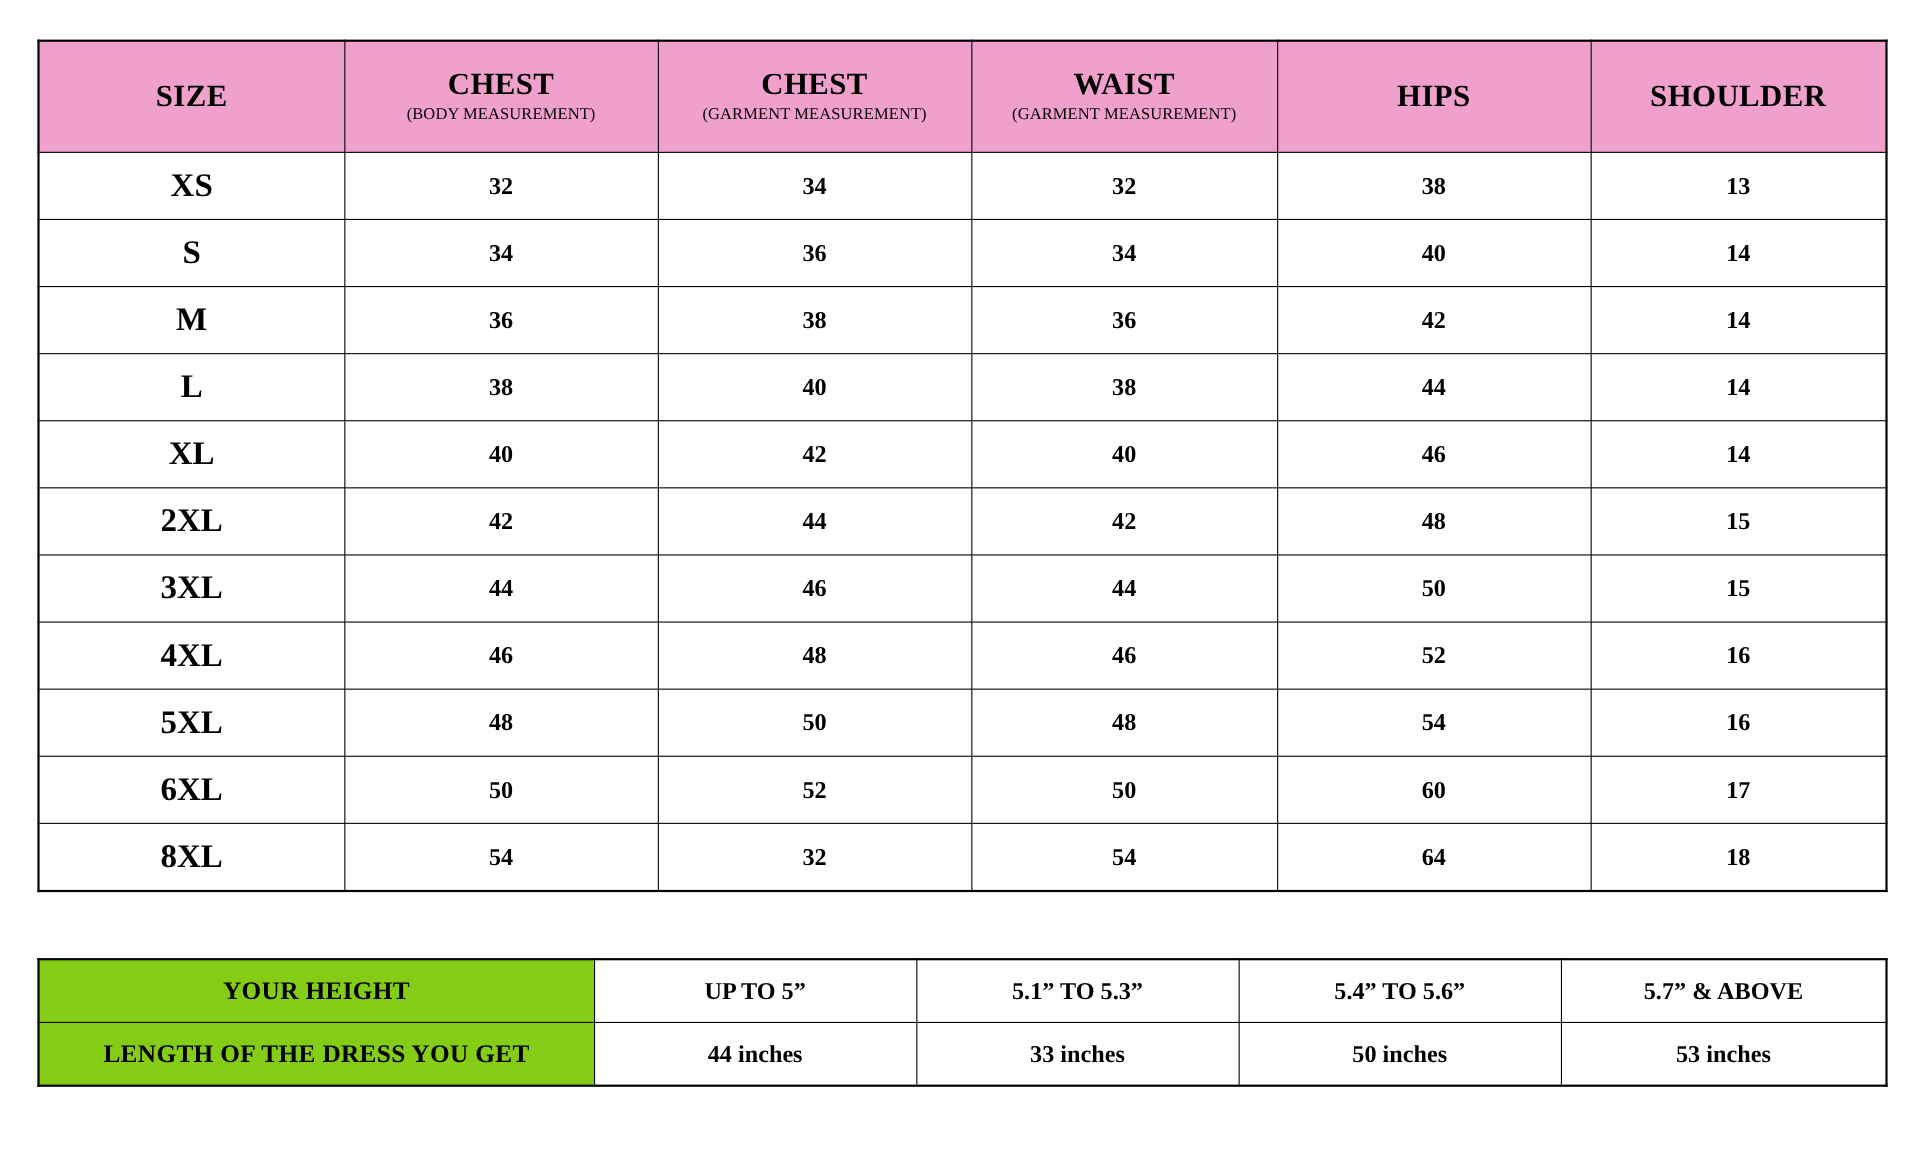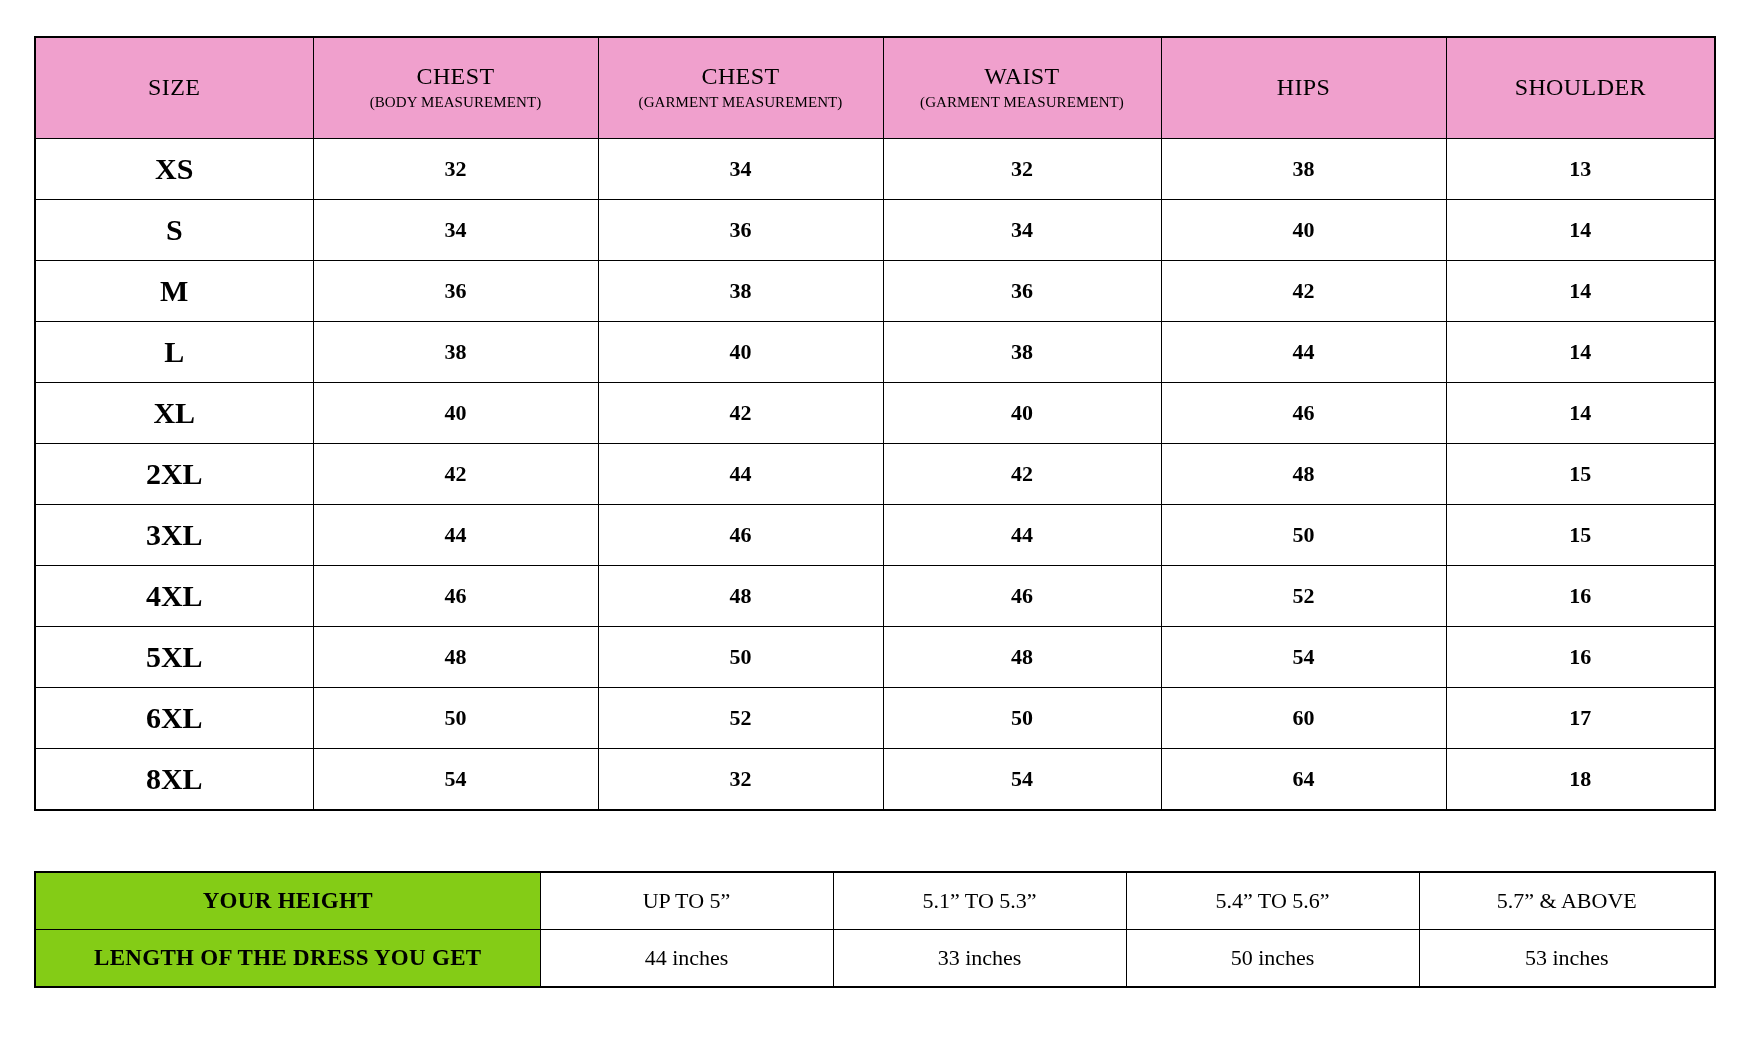--- a/index.html
+++ b/index.html
@@ -38,22 +38,22 @@
     text-align: center;
     vertical-align: middle;
   }
   .size-table thead th {
     background: #f0a0cd;
     height: 92px;
     padding: 4px 6px;
   }
   .size-table thead .h-main {
     display: block;
-    font-size: 24px;
-    font-weight: normal;
+    font-size: 28px;
+    font-weight: bold;
     letter-spacing: 0.4px;
     line-height: 1.15;
   }
   .size-table thead .h-sub {
     display: block;
     font-size: 15px;
     font-weight: normal;
     letter-spacing: 0.1px;
     line-height: 1.3;
     margin-top: 2px;
@@ -83,21 +83,21 @@
   .height-table {
     width: 1680px;
     border: 2px solid #000;
   }
   .height-table td {
     border: 1px solid #000;
     text-align: center;
     vertical-align: middle;
     height: 54px;
     font-size: 22px;
-    font-weight: normal;
+    font-weight: bold;
   }
   .height-table td.label-cell {
     background: #84cc16;
     font-size: 23px;
     font-weight: bold;
     letter-spacing: 0.3px;
   }
   .hc1 { width: 505px; }
   .hc2 { width: 293px; }
   .hc3 { width: 293px; }

